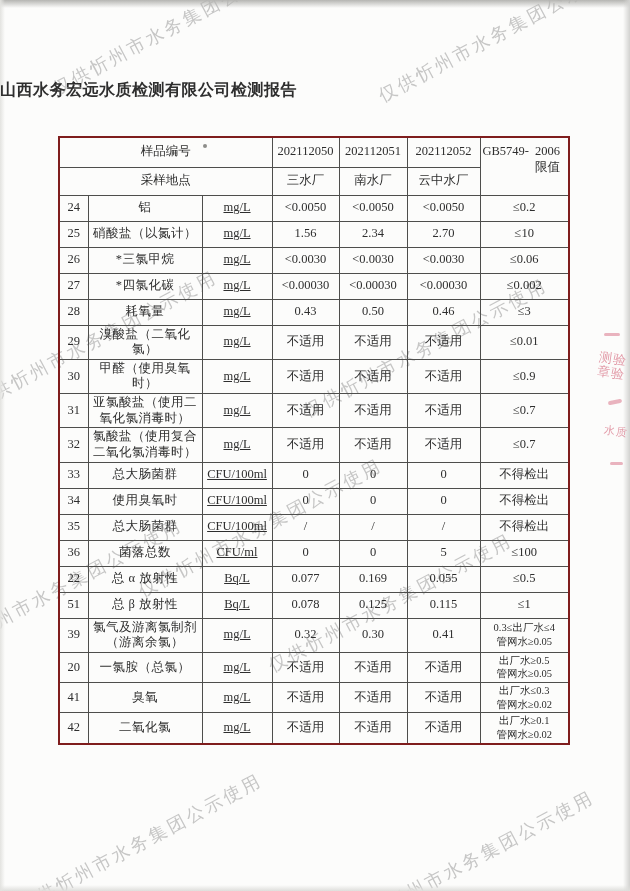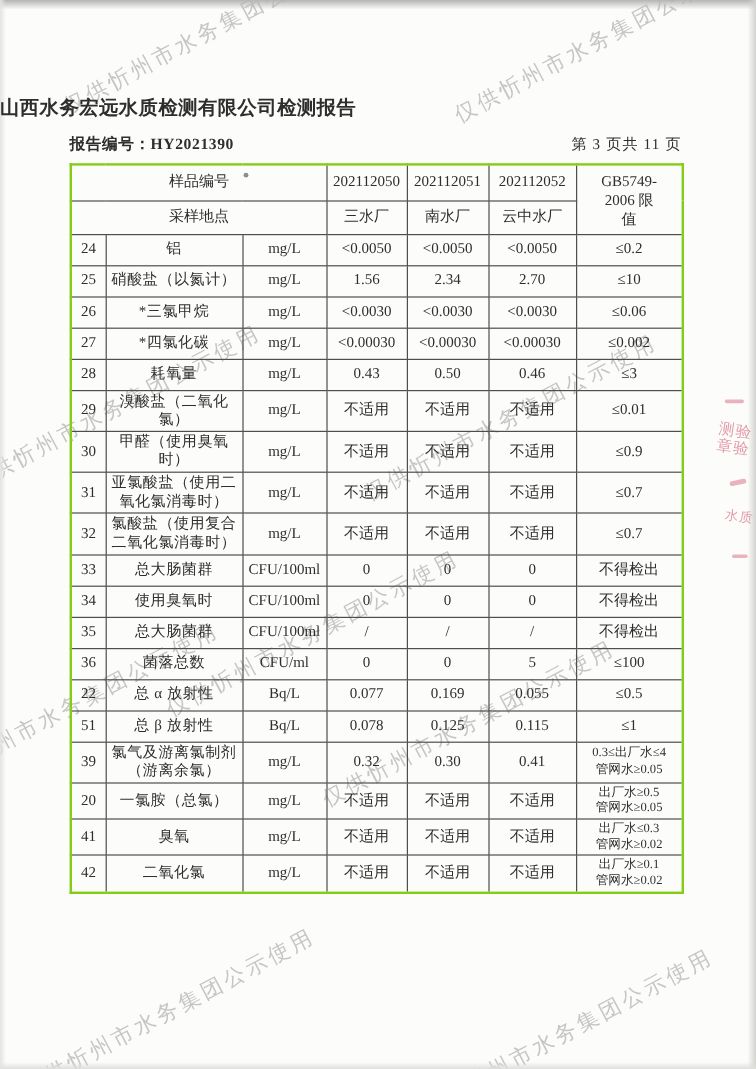--- a/index.html
+++ b/index.html
@@ -67,31 +67,31 @@
   table.report td, table.report th {
     border: 1px solid #4e4e4c;
     font-weight: normal;
     text-align: center;
     vertical-align: middle;
     padding: 1px 2px;
     font-size: 12.5px;
     line-height: 1.25;
     overflow: hidden;
   }
-  table.report { border: 2px solid #84cc16; }
+  table.report { border: 2px solid #7f1d1d; }
   tr.hrow1 { height: 30px; }
   tr.hrow2 { height: 28px; }
   tbody tr { height: 26px; }
   td.c1 { text-align: left; padding-left: 5px; font-size: 12px; letter-spacing: 0.5px; }
-  td.c2 { font-size: 12px; }
+  td.c2 { font-size: 12px; text-decoration: underline; }
   td.c6 { white-space: pre-line; }
   td.c6.small { font-size: 10.5px; line-height: 1.3; }
   th.limit-head { vertical-align: middle; }
-  .limit-head-inner { display:flex; flex-direction:column; justify-content:space-between;
-                      height: 48px; padding: 2px 16px; font-size: 12.5px; }
+  .limit-head-inner { display:flex; flex-direction:row; justify-content:space-between;
+                      height: 48px; padding: 2px 0; font-size: 12.5px; }
 </style>
 </head>
 <body>
 
 <div class="page">
 
   <div id="wm-layer">
       <div class="wm" style="left: 54px; top: 78px;">仅供忻州市水务集团公示使用</div>
       <div class="wm" style="left: 380px; top: 85px;">仅供忻州市水务集团公示使用</div>
       <div class="wm" style="left: -25px; top: 392px;">仅供忻州市水务集团公示使用</div>
@@ -109,24 +109,20 @@
   <div class="edge-left"></div>
   <div class="speck"></div>
 
   <div class="stamp-bar" style="left:604px; top:333px; width:16px; height:3px;"></div>
   <div class="stamp" style="left:598px; top:352px;">测验<br>章验</div>
   <div class="stamp-bar" style="left:608px; top:400px; width:14px; height:4px; transform:rotate(-12deg);"></div>
   <div class="stamp" style="left:604px; top:425px; font-size:11px;">水质</div>
   <div class="stamp-bar" style="left:610px; top:462px; width:13px; height:3px;"></div>
 
   <div class="title">山西水务宏远水质检测有限公司检测报告</div>
-  <div class="meta">
-    <div class="left"><span>报告编号：</span><span>HY2021390</span></div>
-    <div class="right">第 3 页共 11 页</div>
-  </div>
 
   <table class="report">
     <colgroup>
       <col style="width:29px">
         <col style="width:114px">
         <col style="width:70px">
       <col style="width:67px">
         <col style="width:68px">
         <col style="width:73px">
       <col style="width:89px">

